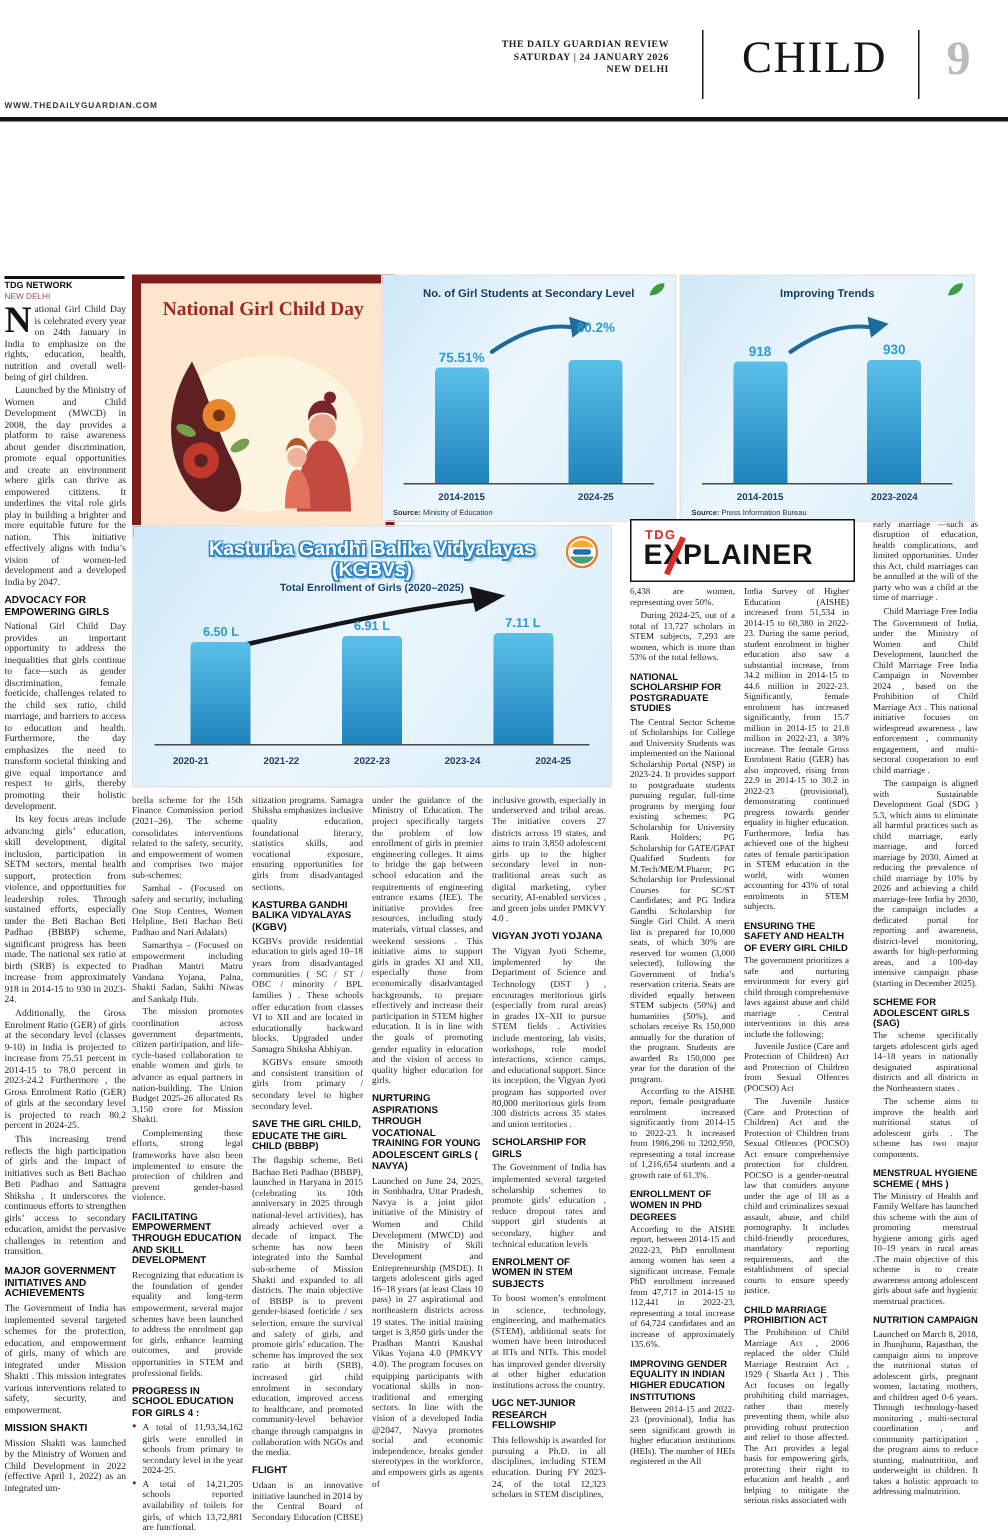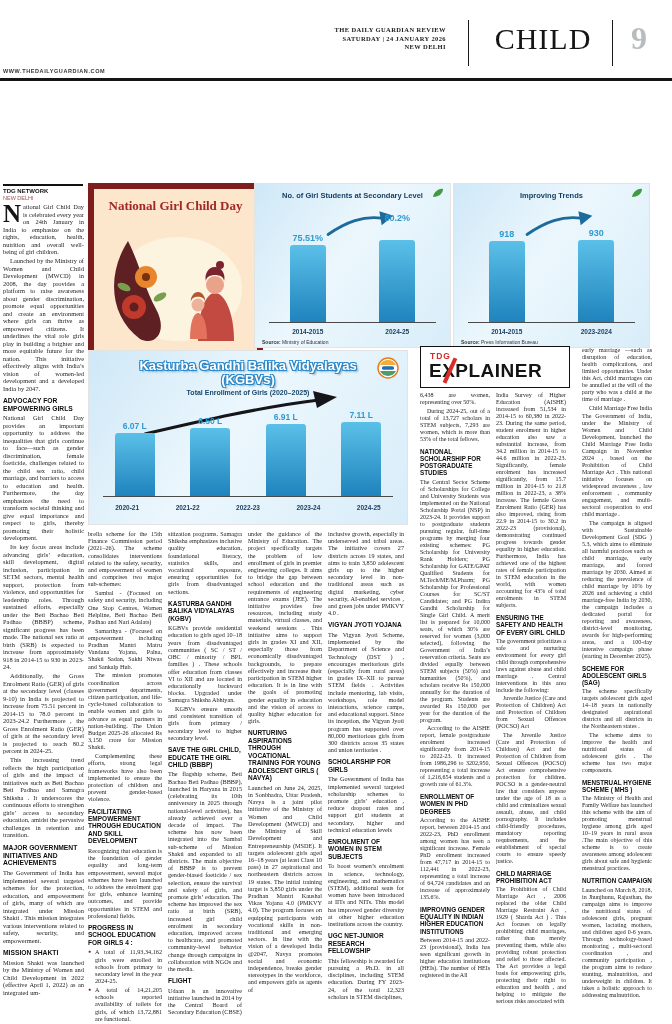--- a/index.html
+++ b/index.html
@@ -218,24 +218,20 @@
       <rect x="5" y="9.2" width="12" height="3.6" rx="1.6" fill="#1f6fb2"></rect>
     </svg>
     <div class="chart-title">Kasturba Gandhi Balika Vidyalayas (KGBVs)</div>
     <div class="chart-sub">Total Enrollment of Girls (2020–2025)</div>
     <svg class="trend-arrow kgbv-arrow" viewBox="0 0 200 46">
       <path d="M4 43 C 60 30 120 16 178 9" stroke="#15151a" stroke-width="3" fill="none" stroke-linecap="round"></path>
       <polygon points="172,0 196,6 176,17" fill="#15151a"></polygon>
     </svg>
     <div class="bars">
         <div class="bar-group" style="width: 56px;">
-          <div class="bar-value">6.07 L</div>
-          <div class="bar" style="width: 40px; height: 63px;"></div>
-        </div>
-        <div class="bar-group" style="width: 56px;">
           <div class="bar-value">6.50 L</div>
           <div class="bar" style="width: 40px; height: 68px;"></div>
         </div>
         <div class="bar-group" style="width: 56px;">
           <div class="bar-value">6.91 L</div>
           <div class="bar" style="width: 40px; height: 72px;"></div>
         </div>
         <div class="bar-group" style="width: 56px;">
           <div class="bar-value">7.11 L</div>
           <div class="bar" style="width: 40px; height: 74px;"></div>

